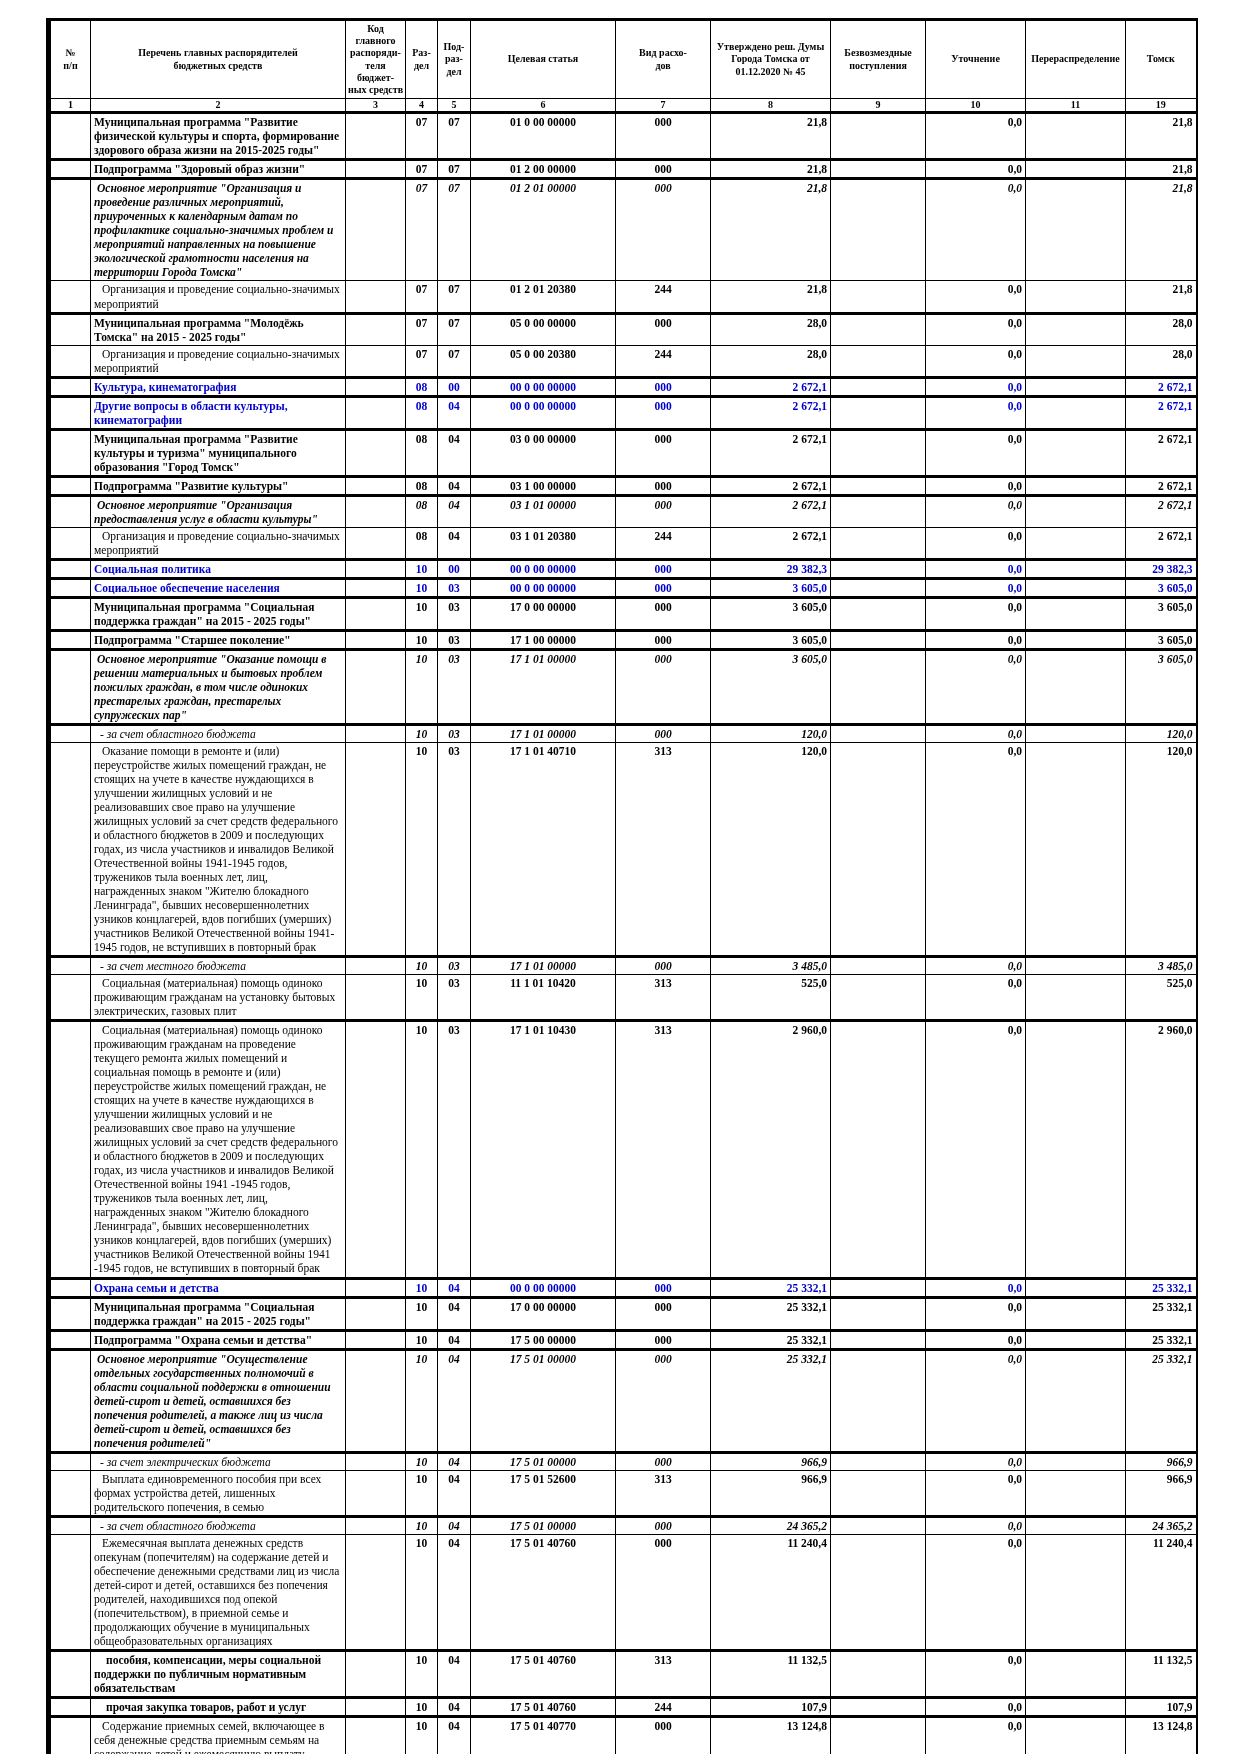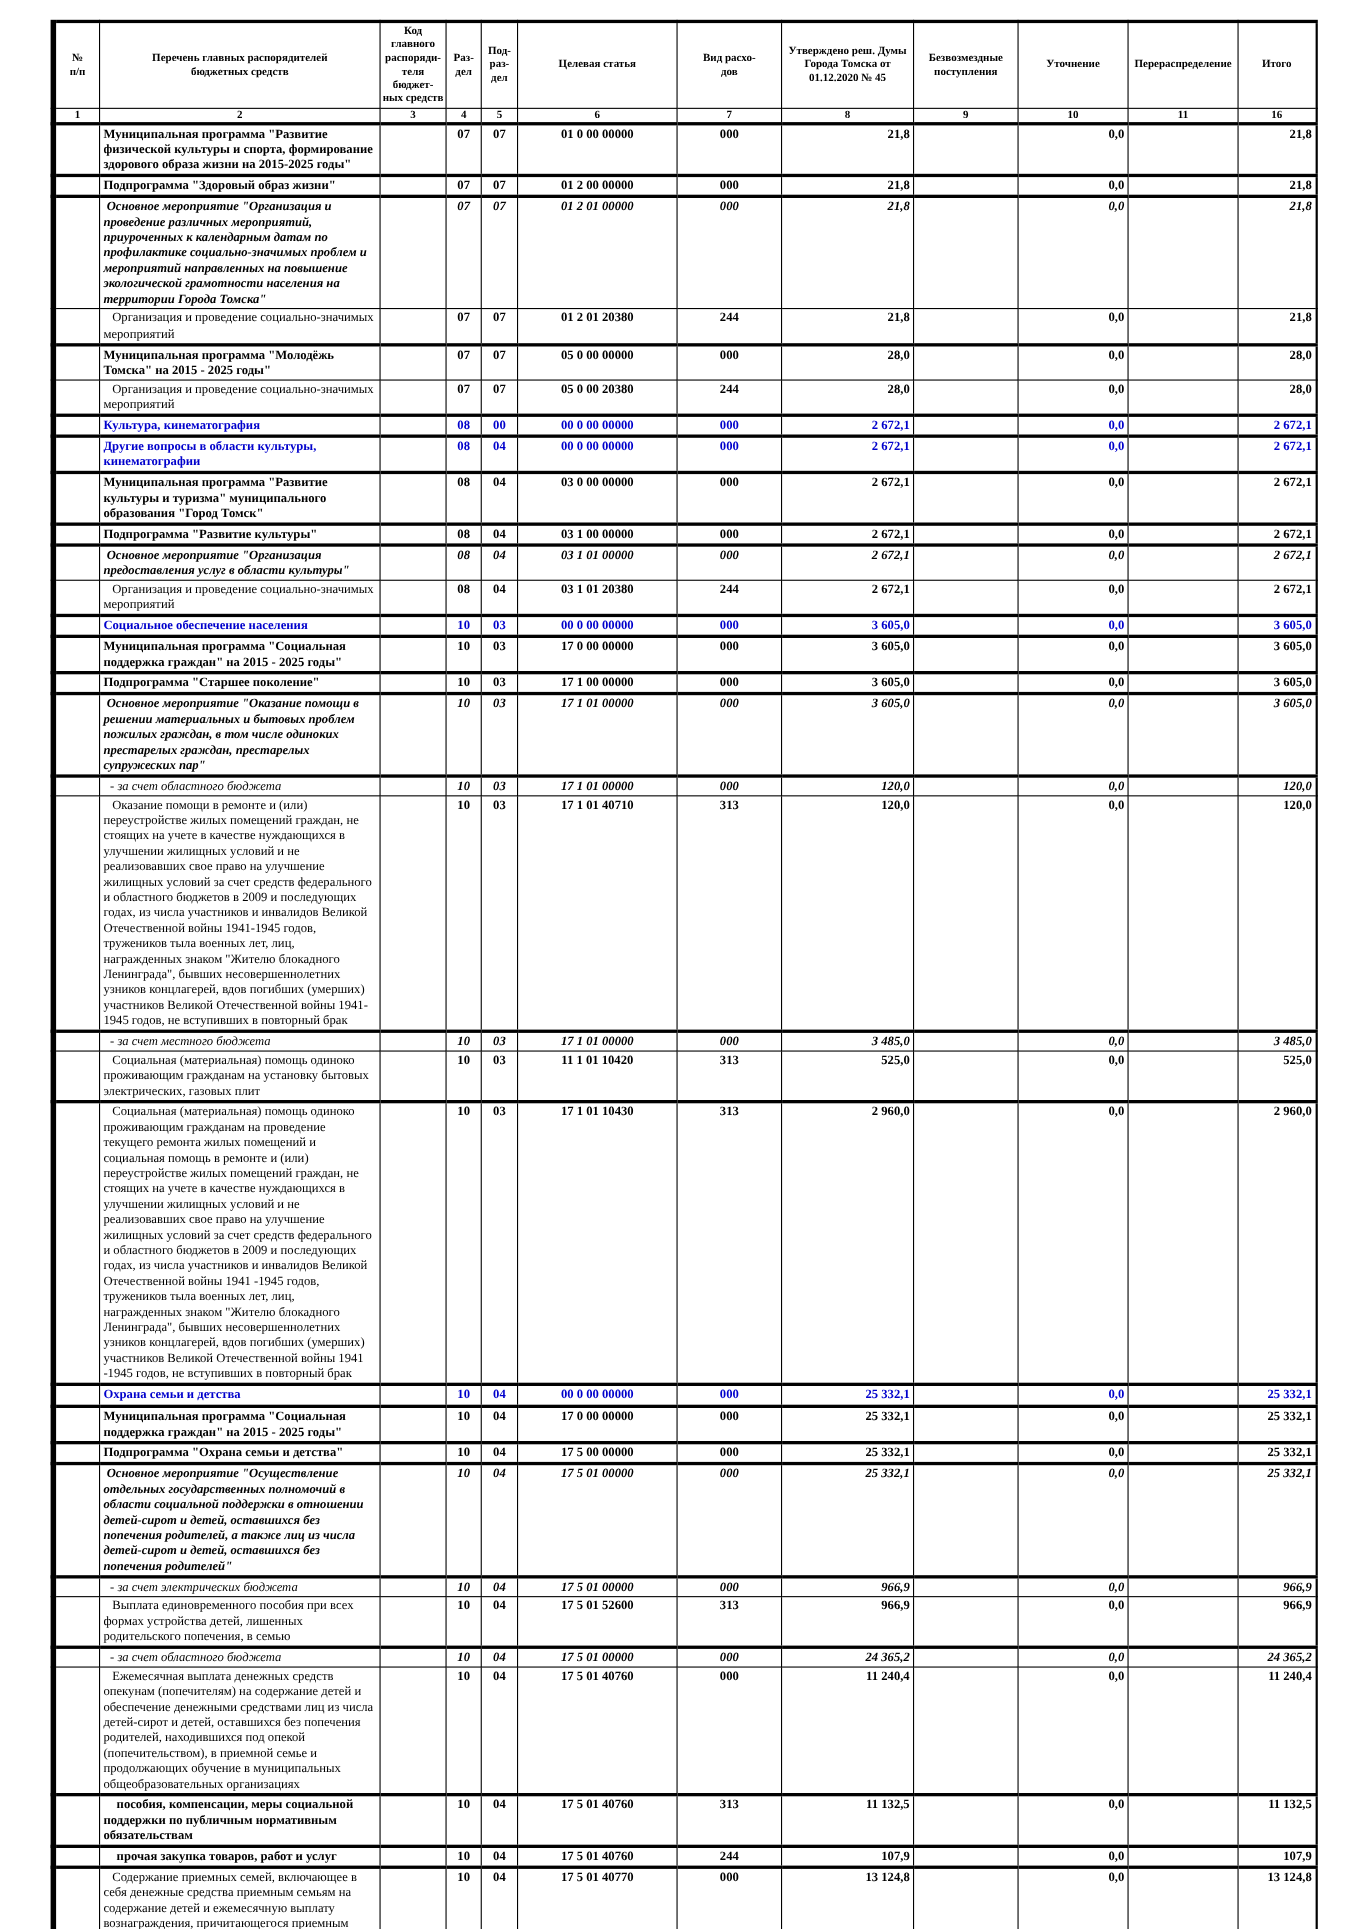--- a/index.html
+++ b/index.html
@@ -62,35 +62,35 @@
           <th>Целевая статья</th>
           <th>Вид расхо-
 дов</th>
           <th>Утверждено реш. Думы
 Города Томска от
 01.12.2020 № 45</th>
           <th>Безвозмездные
 поступления</th>
           <th>Уточнение</th>
           <th>Перераспределение</th>
-          <th>Итого</th>
+          <th>Томск</th>
         </tr>
       <tr class="nums">
           <th>1</th>
           <th>2</th>
           <th>3</th>
           <th>4</th>
           <th>5</th>
           <th>6</th>
           <th>7</th>
           <th>8</th>
           <th>9</th>
           <th>10</th>
           <th>11</th>
-          <th>16</th>
+          <th>19</th>
         </tr>
     </thead>
     <tbody>
         <tr class="prog thick" style="height: 47px;">
           <td class="c"></td>
           <td class="name">Муниципальная программа "Развитие физической культуры и спорта, формирование здорового образа жизни на 2015-2025 годы"</td>
           <td class="c"></td>
           <td class="c">07</td>
           <td class="c">07</td>
           <td class="c">01 0 00 00000</td>
@@ -247,20 +247,34 @@
           <td class="c"></td>
           <td class="c">08</td>
           <td class="c">04</td>
           <td class="c">03 1 01 20380</td>
           <td class="c">244</td>
           <td class="amt">2 672,1</td>
           <td class="amt"></td>
           <td class="amt">0,0</td>
           <td class="amt"></td>
           <td class="amt">2 672,1</td>
+        </tr>
+        <tr class="sect thick" style="height: 16px;">
+          <td class="c"></td>
+          <td class="name">Социальная политика</td>
+          <td class="c"></td>
+          <td class="c">10</td>
+          <td class="c">00</td>
+          <td class="c">00 0 00 00000</td>
+          <td class="c">000</td>
+          <td class="amt">29 382,3</td>
+          <td class="amt"></td>
+          <td class="amt">0,0</td>
+          <td class="amt"></td>
+          <td class="amt">29 382,3</td>
         </tr>
         <tr class="sect thick" style="height: 16px;">
           <td class="c"></td>
           <td class="name">Социальное обеспечение населения</td>
           <td class="c"></td>
           <td class="c">10</td>
           <td class="c">03</td>
           <td class="c">00 0 00 00000</td>
           <td class="c">000</td>
           <td class="amt">3 605,0</td>

